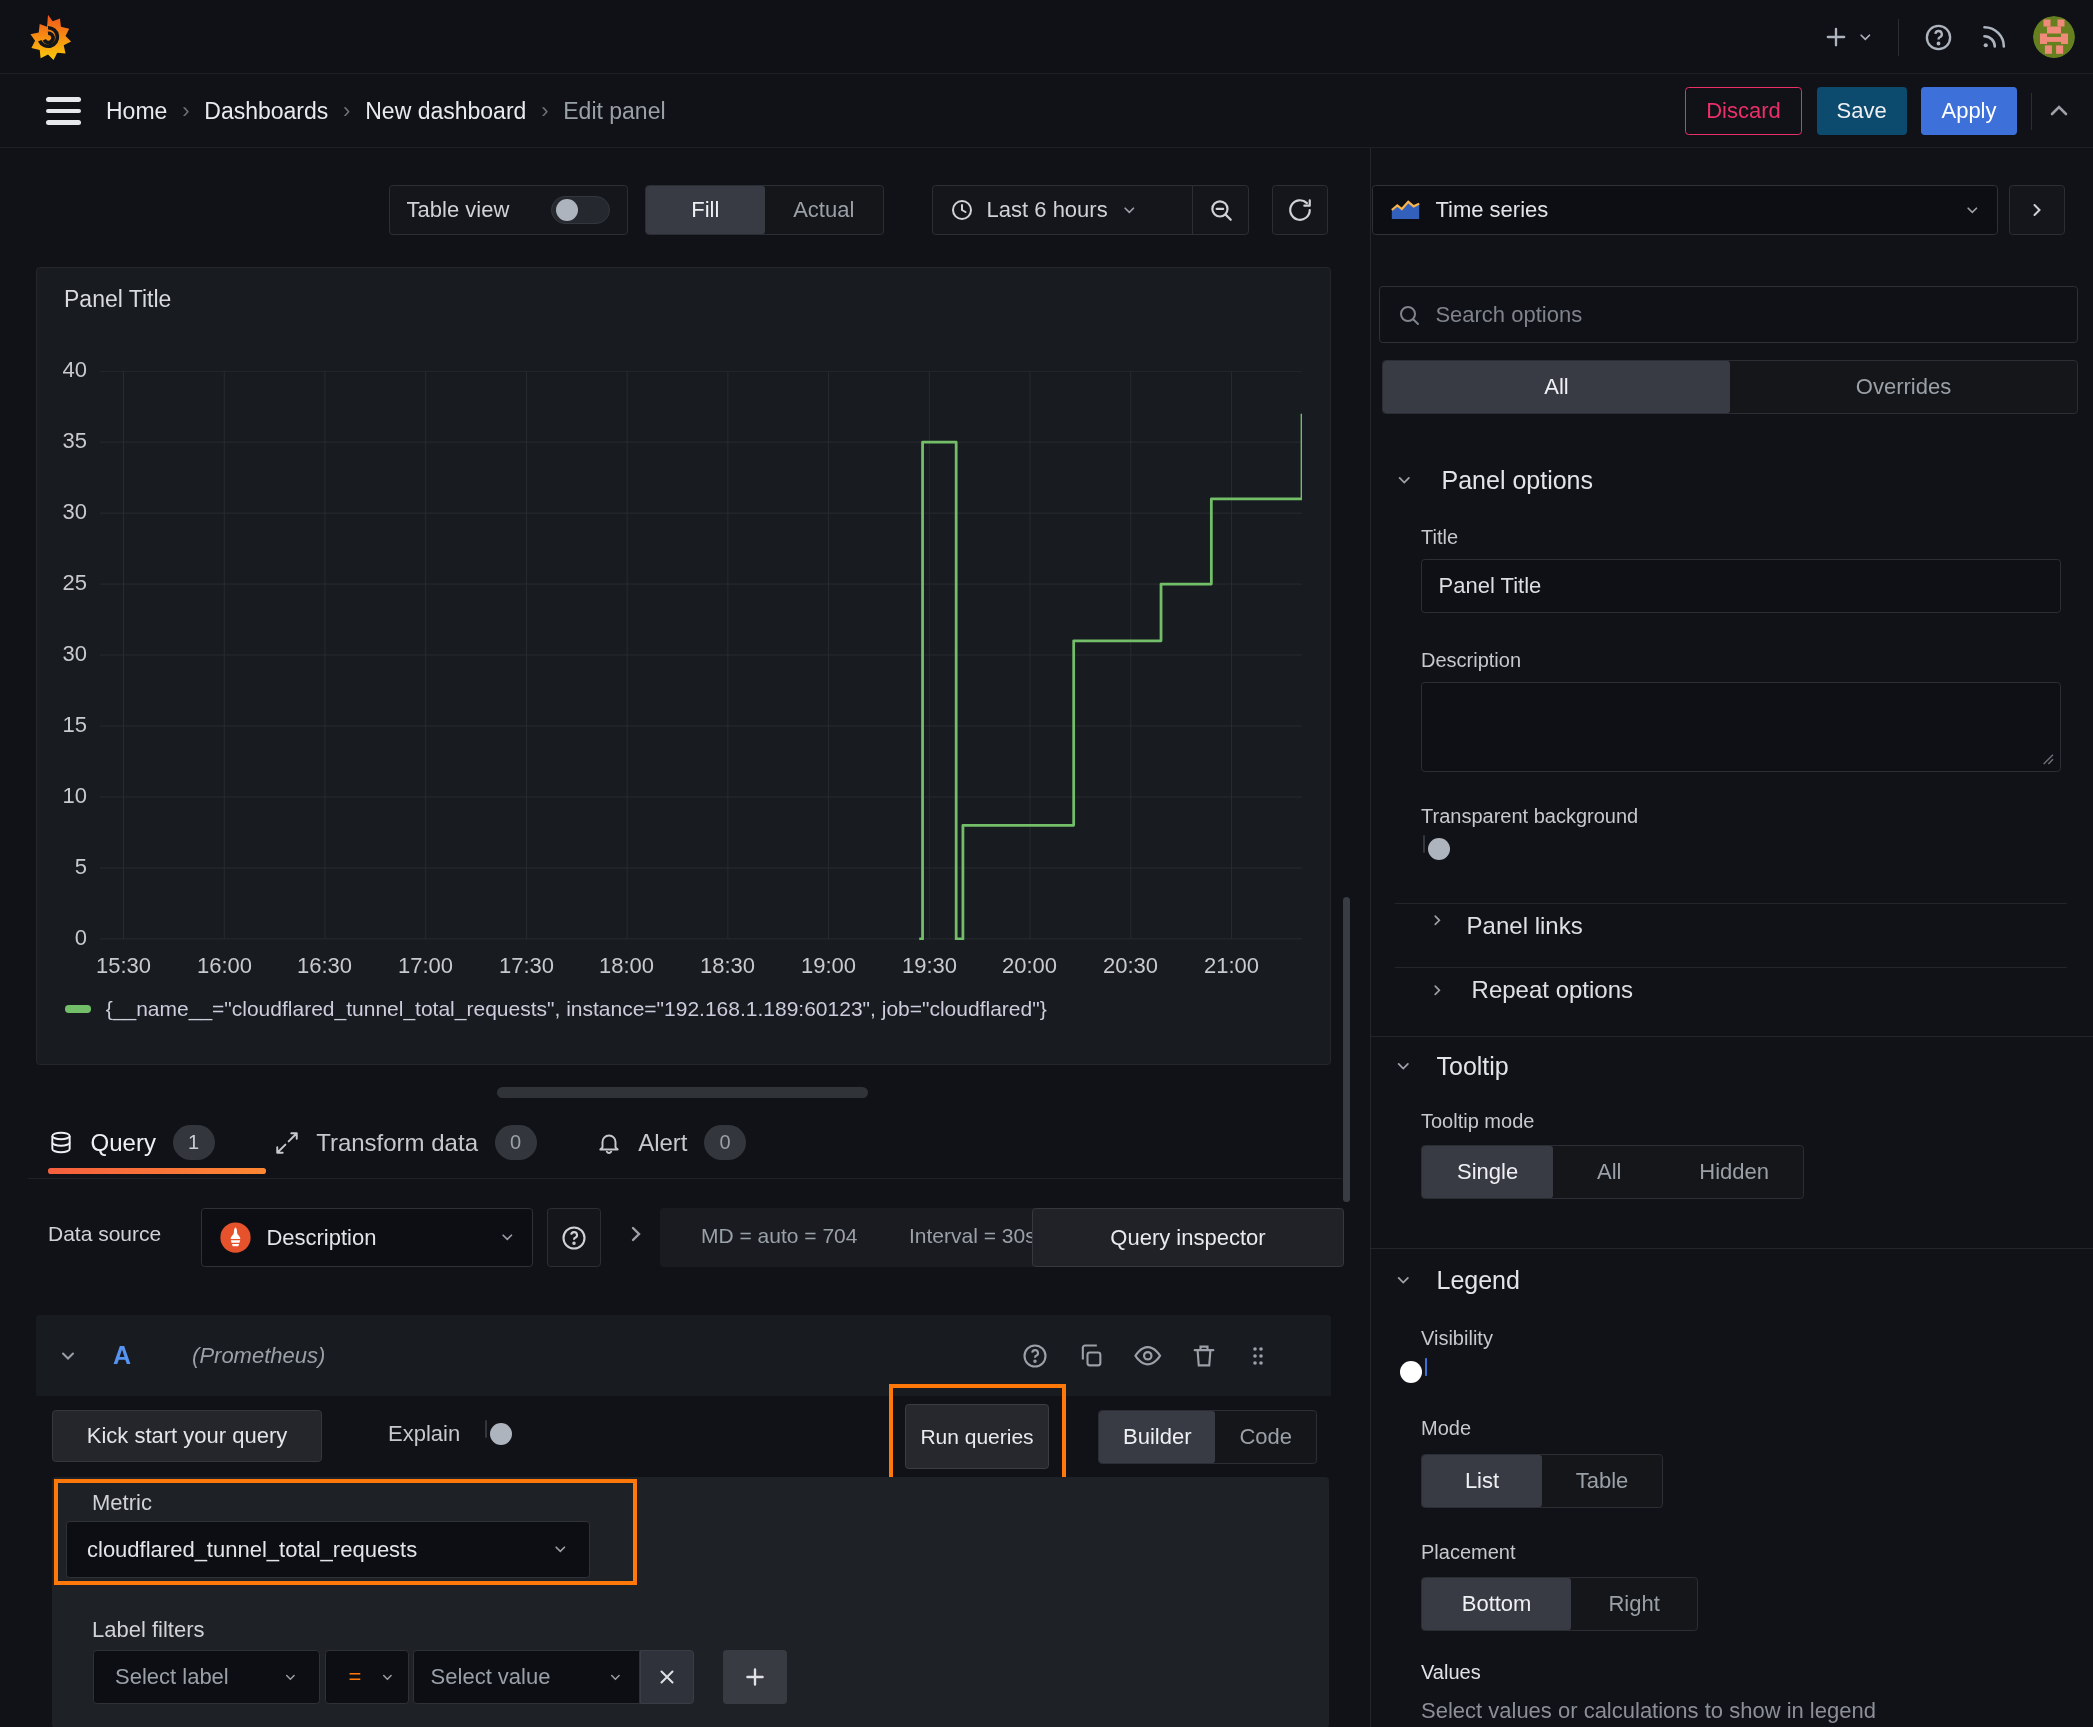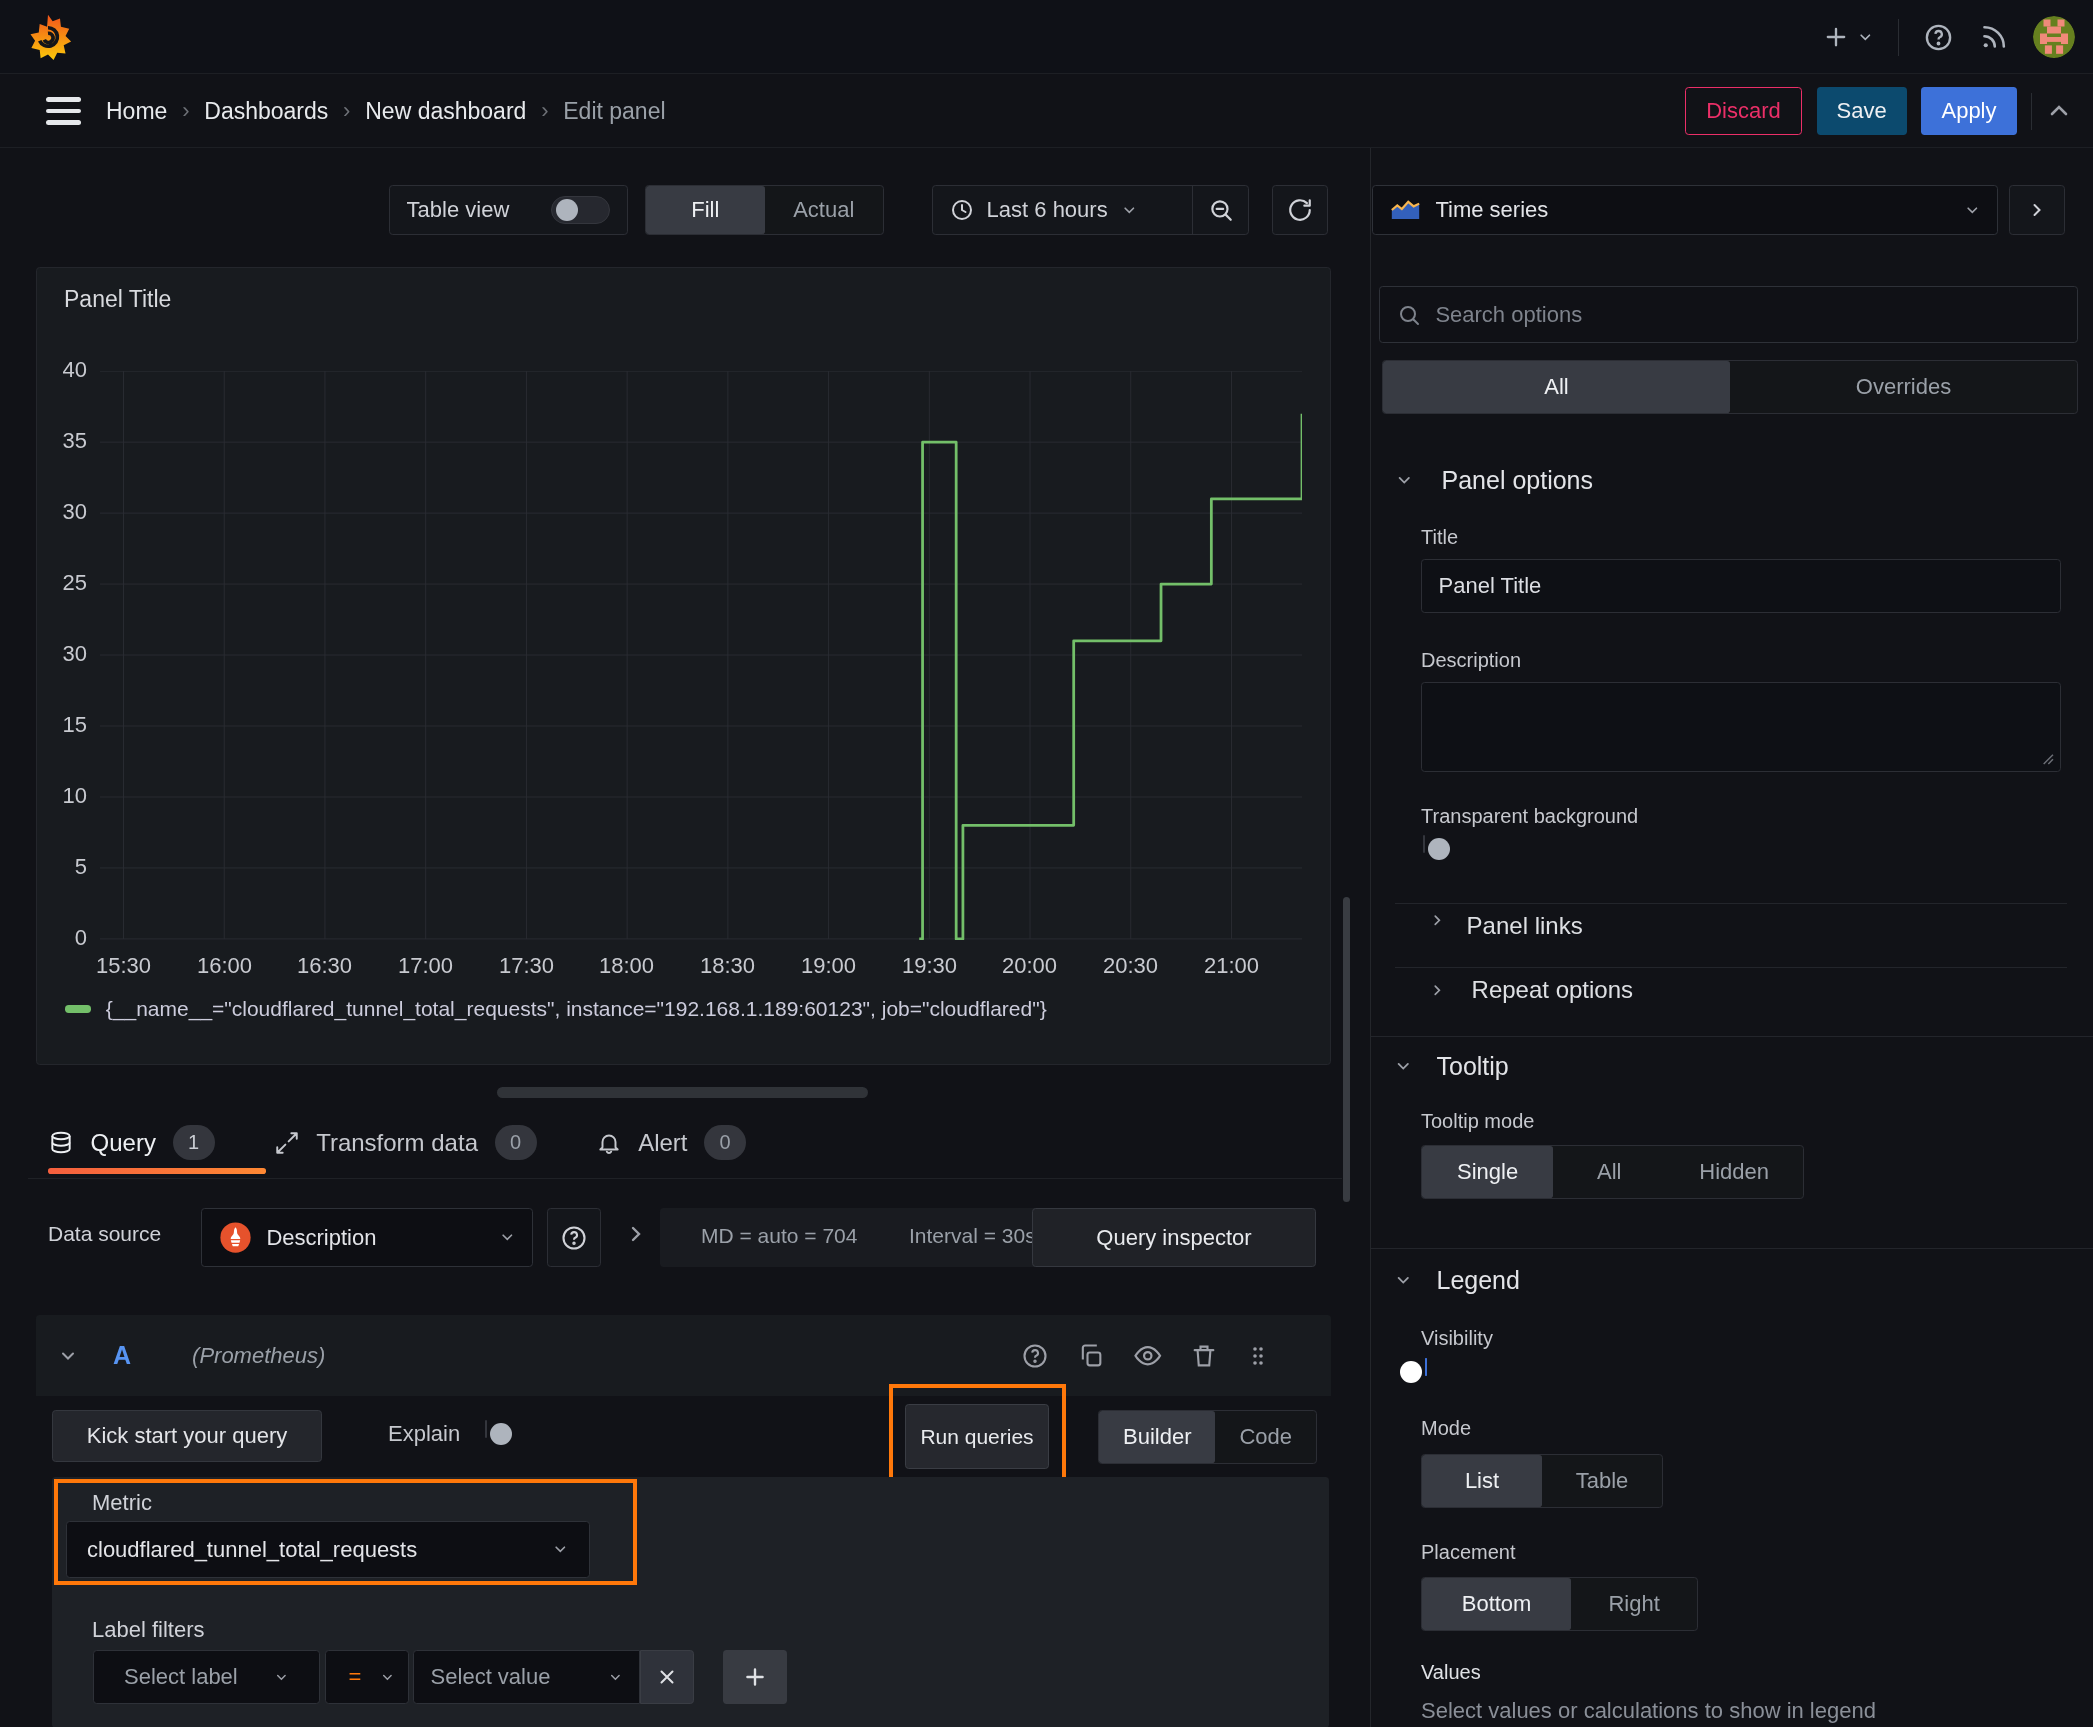--- a/index.html
+++ b/index.html
@@ -67,21 +67,21 @@
   .qtab.active { color:#eef0f3; }
   .badge { min-width:42px; height:35px; border-radius:17.5px; background:#34363d; color:#c9ccd2; font-size:20px; display:flex; align-items:center; justify-content:center; padding:0 13px; }
   .tab-underline { left:48px; top:1168px; width:218px; height:5.5px; border-radius:2.8px; background:linear-gradient(90deg,#f55f3e,#ff8833); }
   .tabs-border { left:28px; top:1178px; width:1314px; height:0.9px; background:#1f2126; }
 
   
   .ds-label { left:48px; top:1222px; font-size:21px; color:#d0d2d8;text-align:right; }
   .sel { background:#0d0e13; border:0.9px solid #2e3138; border-radius:3.7px; display:flex; align-items:center; color:#e3e4e8; font-size:22px; }
   .stats-strip { left:660px; top:1208px; width:631px; height:59px; background:#191b20; border-radius:3.7px; }
   .stat-text { font-size:21px; color:#9aa0a8; }
-  .qi-btn { left:1032px; top:1208px; width:284px; height:59px; background:#202227; border:0.9px solid #35383f; border-radius:3.7px; display:flex; align-items:center; justify-content:center; color:#e8eaed; font-size:22px; }
+  .qi-btn { left:1032px; top:1208px; width:312px; height:59px; background:#202227; border:0.9px solid #35383f; border-radius:3.7px; display:flex; align-items:center; justify-content:center; color:#e8eaed; font-size:22px; }
 
   
   .qhead { left:36px; top:1315px; width:1295px; height:81px; background:#181b1f; border-radius:3.7px 3.7px 0 0; display:flex; align-items:center; }
   .qref { color:#5794f2; font-size:25px; font-weight:bold; }
   .qds { color:#9aa0a8; font-size:22px; font-style:italic; }
   .qicons { display:flex; align-items:center; gap:28px; color:#9da0a8; }
   .kick-btn { left:52px; top:1410px; width:270px; height:52px; background:#24262c; border:0.9px solid #34373e; border-radius:3.7px; display:flex; align-items:center; justify-content:center; font-size:22px; color:#e3e4e8; }
   .hl-box { border:4.6px solid #ff780a; }
   .runq-outline { left:889px; top:1384px; width:177px; height:103px; }
   .runq-btn { left:905px; top:1404px; width:144px; height:65px; background:#26282e; border:0.9px solid #3a3d44; border-radius:3.7px; display:flex; align-items:center; justify-content:center; font-size:21px; color:#e8eaed; }
@@ -451,21 +451,21 @@
   <span style="flex:1">cloudflared_tunnel_total_requests</span>
   <span class="chev">
       <svg width="16.6" height="16.6" viewBox="0 0 24 24" fill="none" stroke="currentColor" stroke-width="2.4" stroke-linecap="round">
         <path d="M6 9l6 6 6-6"></path>
       </svg>
     </span>
 </div>
 
 <div class="abs fld-label" style="left:92px;top:1617px">Label filters</div>
 
-<div class="abs sel" style="left:93px;top:1650px;width:227px;height:54px;padding:0 30px;gap:13px;color:#9aa0a8">
+<div class="abs sel" style="left:93px;top:1650px;width:227px;height:54px;padding:0 21px;gap:13px;color:#9aa0a8">
   <span style="flex:1">Select label</span>
   <span class="chev">
       <svg width="14.8" height="14.8" viewBox="0 0 24 24" fill="none" stroke="currentColor" stroke-width="2.4" stroke-linecap="round">
         <path d="M6 9l6 6 6-6"></path>
       </svg>
     </span>
 </div>
 <div class="abs sel" style="left:325px;top:1650px;width:84px;height:54px;padding:0 13px;gap:9.2px">
   <span style="flex:1;color:#ff780a;text-align:center">=</span>
   <span class="chev">

